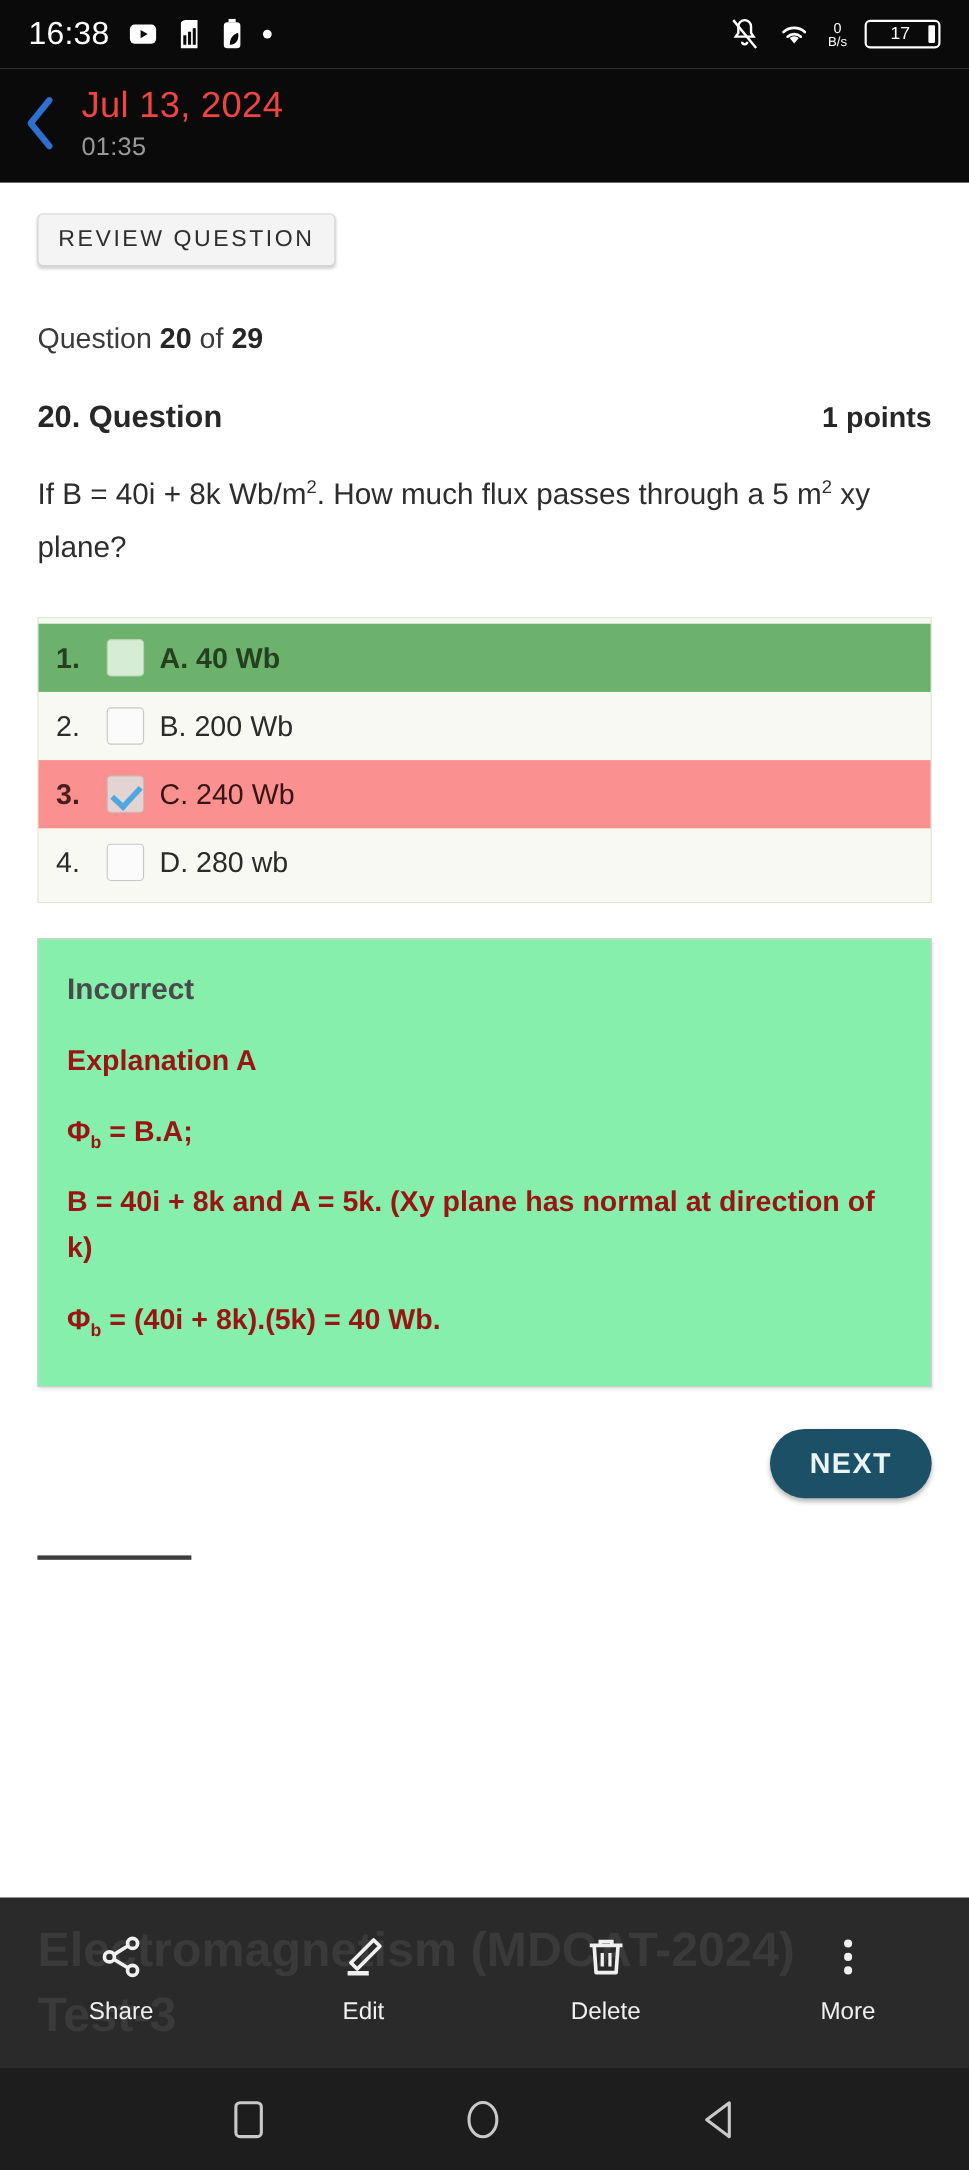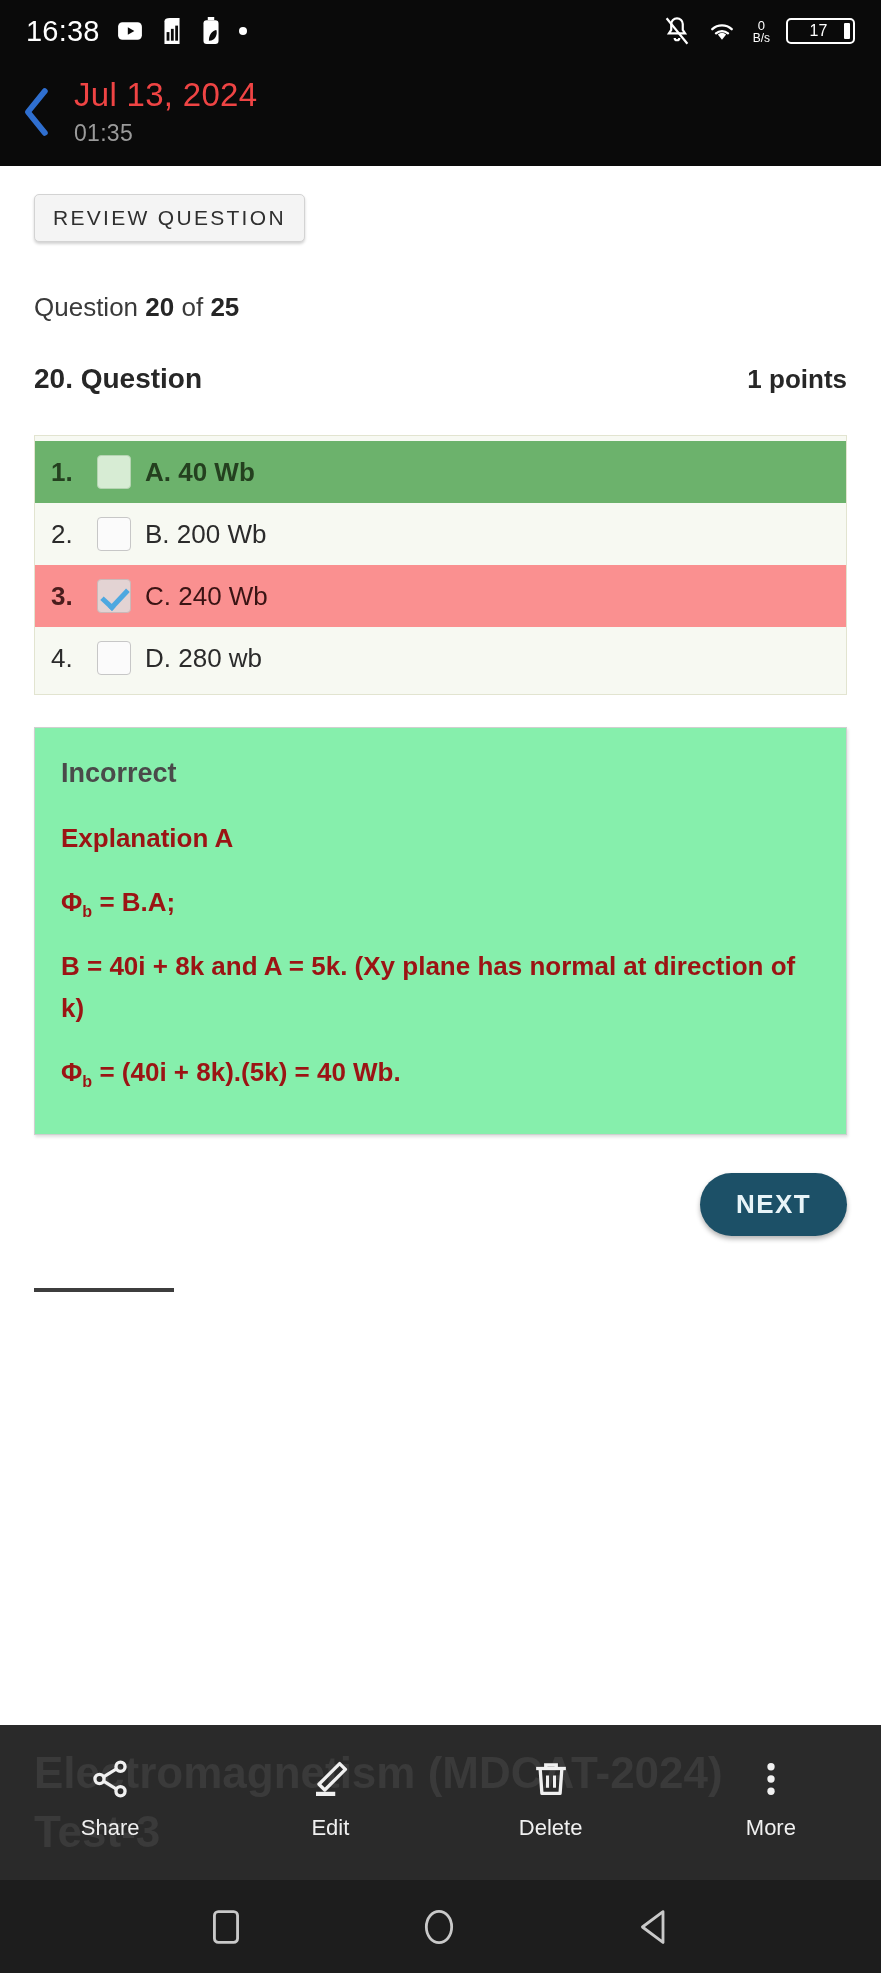--- a/index.html
+++ b/index.html
@@ -333,28 +333,32 @@
 <div class="content">
 
   <div class="chip-row">
     <div class="chip">REVIEW QUESTION</div>
   </div>
 
   <div class="q-progress">
     <span>Question</span>
     <b>20</b>
     <span>of</span>
-    <b>25</b>
+    <b>29</b>
   </div>
 
   <div class="q-title-row">
     <div class="q-title">20. Question</div>
     <div class="q-points">1 points</div>
   </div>
 
+  <div class="q-body">
+    <span>If B = 40i + 8k Wb/m</span><sup>2</sup><span>. How much flux passes</span>
+    <span>through a 5 m</span><sup>2</sup><span> xy plane?</span>
+  </div>
 
   <div class="options">
 
     <div class="option correct">
       <span class="opt-num">1.</span>
       <span class="cbox"></span>
       <span class="opt-text">A. 40 Wb</span>
     </div>
 
     <div class="option">

